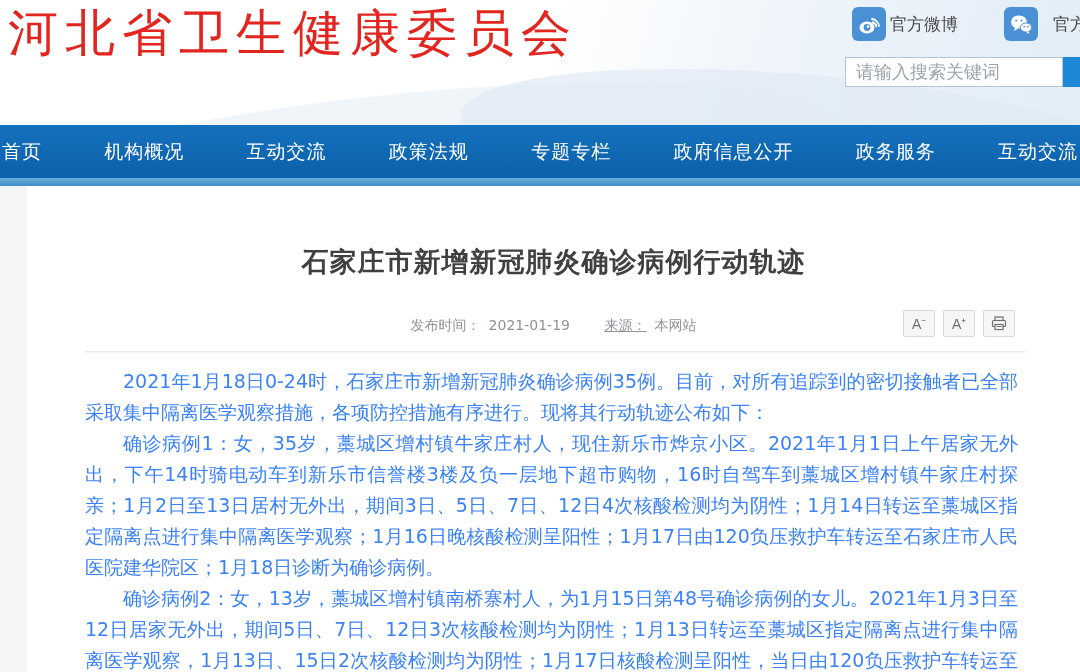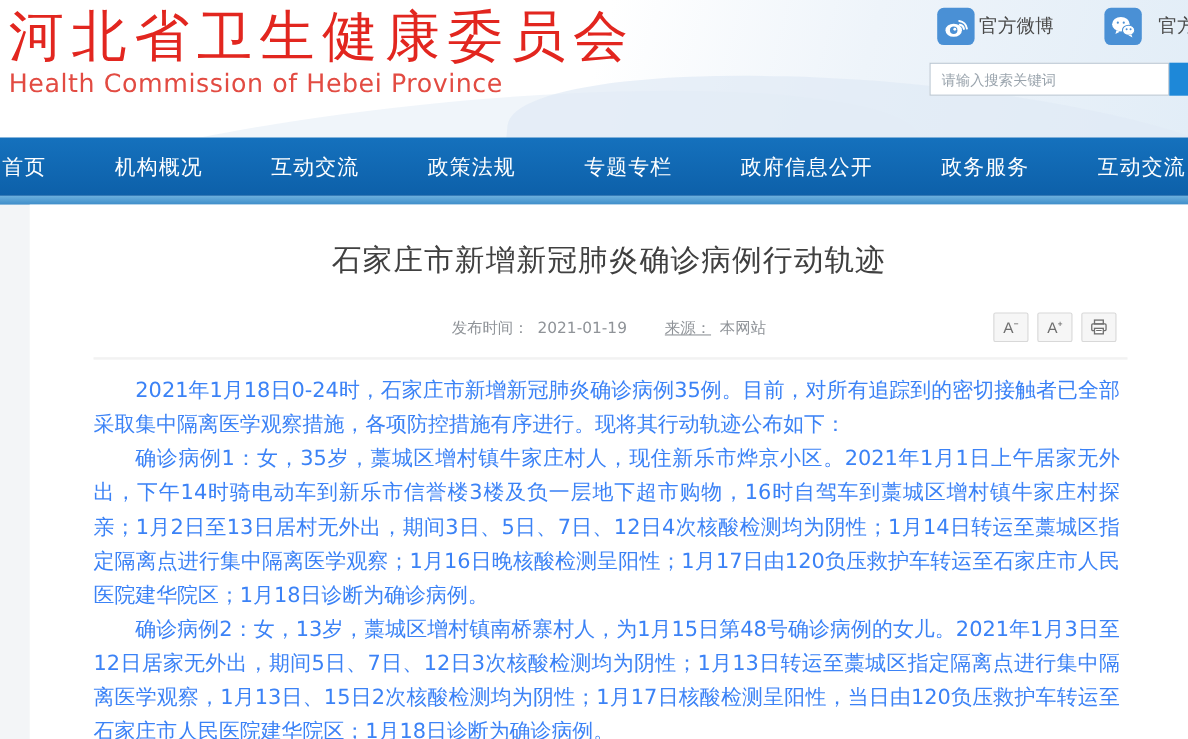--- a/index.html
+++ b/index.html
@@ -66,21 +66,21 @@
   .label-weibo { left: 890px; text-align: center; }
   .label-wechat { left: 1053px; }
 
   .search-input {
     position: absolute;
     left: 845px; top: 57px;
     width: 218px; height: 30px;
     border: 1px solid #b9c6d2;
     background: #ffffff;
     padding: 0 10px;
-    font-size: 13px;
+    font-size: 18px;
     color: #333;
     outline: none;
     z-index: 2;
   }
   .search-input::placeholder { color: #9aa4ad; }
   .search-button {
     position: absolute;
     left: 1063px; top: 57px;
     width: 42px; height: 30px;
     background: #1e88d8;
@@ -117,23 +117,24 @@
   .content {
     margin-left: 27px;
     background: #ffffff;
     height: 486px;
     padding-top: 32px;
     position: relative;
   }
   .article-title {
     text-align: center;
     font-size: 27px;
-    font-weight: 400;
+    font-weight: 700;
     color: #404040;
     letter-spacing: 1px;
+    margin-top: 26px;
   }
   .meta-row {
     position: relative;
     margin-top: 30px;
     height: 30px;
   }
   .meta-text {
     text-align: center;
     font-size: 14px;
     color: #8f9398;
@@ -174,21 +175,20 @@
 </style>
 </head>
 <body>
 
 <div class="header">
   <div class="wave w1"></div>
   <div class="wave w2"></div>
 
   <div class="logo">
     <div class="logo-cn">河北省卫生健康委员会</div>
-    <div class="logo-en">Health Commission of Hebei Province</div>
   </div>
 
   <div class="icon-tile tile-weibo">
     <svg width="24" height="24" viewBox="0 0 24 24">
       <ellipse cx="10" cy="15.5" rx="7.5" ry="6" fill="#ffffff"></ellipse>
       <circle cx="10" cy="15.5" r="3.4" fill="#4a90d5"></circle>
       <circle cx="11" cy="14.6" r="1.3" fill="#ffffff"></circle>
       <path d="M15 7 a8 8 0 0 1 7 7" stroke="#ffffff" stroke-width="1.8" fill="none" stroke-linecap="round"></path>
       <path d="M15.5 10.5 a4.5 4.5 0 0 1 3.8 3.8" stroke="#ffffff" stroke-width="1.8" fill="none" stroke-linecap="round"></path>
     </svg>

